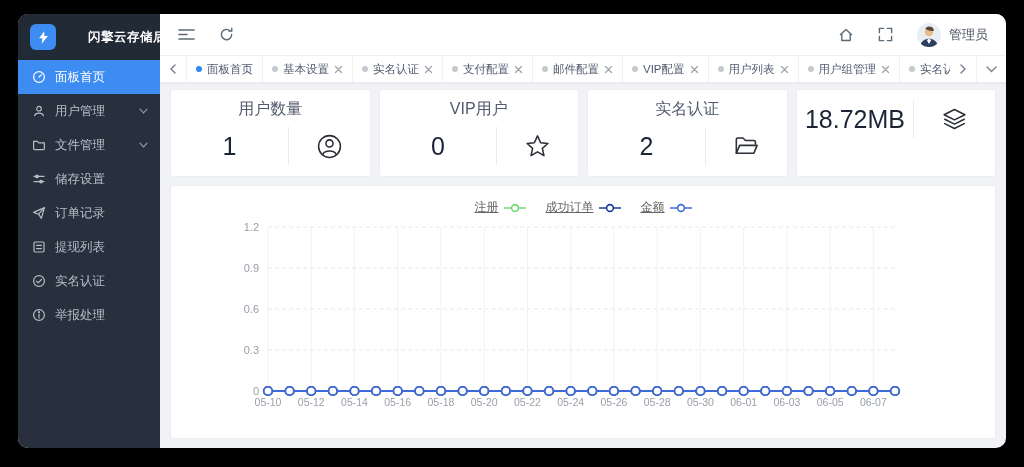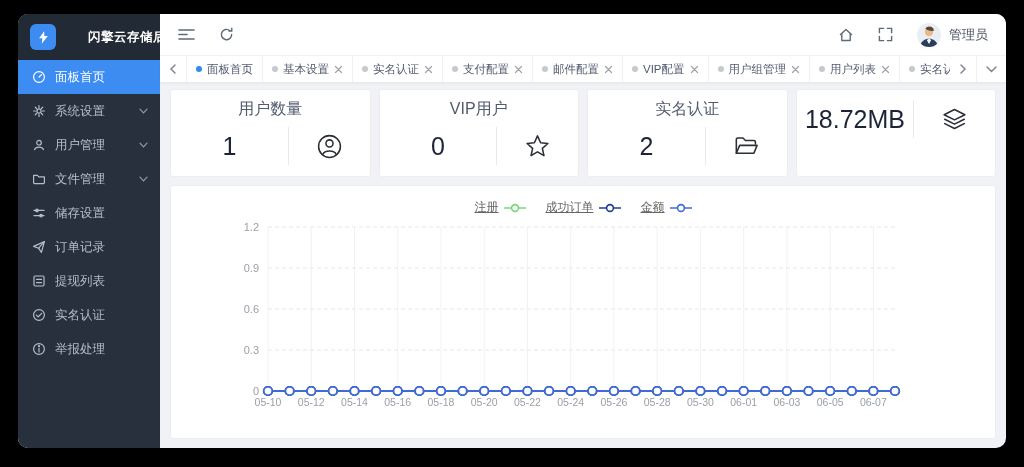--- a/index.html
+++ b/index.html
@@ -74,34 +74,20 @@
             <svg width="14" height="14" viewBox="0 0 14 14" fill="none" stroke="currentColor" stroke-width="1.2" stroke-linecap="round" stroke-linejoin="round">
               <circle cx="7" cy="7" r="5.4"></circle>
               <path d="M7 7 L9.6 4.6"></path>
             </svg>
           </span>
           <span class="mi-label">面板首页</span>
         </div>
         <div class="menu-item">
           <span style="display:flex">
             <svg width="14" height="14" viewBox="0 0 14 14" fill="none" stroke="currentColor" stroke-width="1.2" stroke-linecap="round" stroke-linejoin="round">
-              <circle cx="7" cy="7" r="2.1"></circle>
-              <path d="M7 1.6v1.9 M7 10.5v1.9 M1.6 7h1.9 M10.5 7h1.9 M3.2 3.2l1.3 1.3 M9.5 9.5l1.3 1.3 M10.8 3.2 9.5 4.5 M4.5 9.5 3.2 10.8"></path>
-            </svg>
-          </span>
-          <span class="mi-label">系统设置</span>
-          <span class="mi-chevron">
-            <svg width="9" height="6" viewBox="0 0 9 6" fill="none" stroke="currentColor" stroke-width="1.2" stroke-linecap="round">
-              <path d="M1 1.2 L4.5 4.8 L8 1.2"></path>
-            </svg>
-          </span>
-        </div>
-        <div class="menu-item">
-          <span style="display:flex">
-            <svg width="14" height="14" viewBox="0 0 14 14" fill="none" stroke="currentColor" stroke-width="1.2" stroke-linecap="round" stroke-linejoin="round">
               <circle cx="7" cy="4.7" r="2.3"></circle>
               <path d="M2.6 11.6 c1.1-3.3 7.7-3.3 8.8 0"></path>
             </svg>
           </span>
           <span class="mi-label">用户管理</span>
           <span class="mi-chevron">
             <svg width="9" height="6" viewBox="0 0 9 6" fill="none" stroke="currentColor" stroke-width="1.2" stroke-linecap="round">
               <path d="M1 1.2 L4.5 4.8 L8 1.2"></path>
             </svg>
           </span>
@@ -267,30 +253,30 @@
             <span class="tab-dot"></span>
             <span>VIP配置</span>
             <span class="tab-close">
               <svg width="9" height="9" viewBox="0 0 9 9" stroke="#9ea2ab" stroke-width="1.2" stroke-linecap="round">
                 <path d="M1.5 1.5 L7.5 7.5 M7.5 1.5 L1.5 7.5"></path>
               </svg>
             </span>
           </div>
           <div class="tab">
             <span class="tab-dot"></span>
+            <span>用户列表</span>
+            <span class="tab-close">
+              <svg width="9" height="9" viewBox="0 0 9 9" stroke="#9ea2ab" stroke-width="1.2" stroke-linecap="round">
+                <path d="M1.5 1.5 L7.5 7.5 M7.5 1.5 L1.5 7.5"></path>
+              </svg>
+            </span>
+          </div>
+          <div class="tab">
+            <span class="tab-dot"></span>
             <span>用户组管理</span>
-            <span class="tab-close">
-              <svg width="9" height="9" viewBox="0 0 9 9" stroke="#9ea2ab" stroke-width="1.2" stroke-linecap="round">
-                <path d="M1.5 1.5 L7.5 7.5 M7.5 1.5 L1.5 7.5"></path>
-              </svg>
-            </span>
-          </div>
-          <div class="tab">
-            <span class="tab-dot"></span>
-            <span>用户列表</span>
             <span class="tab-close">
               <svg width="9" height="9" viewBox="0 0 9 9" stroke="#9ea2ab" stroke-width="1.2" stroke-linecap="round">
                 <path d="M1.5 1.5 L7.5 7.5 M7.5 1.5 L1.5 7.5"></path>
               </svg>
             </span>
           </div>
           <div class="tab">
             <span class="tab-dot"></span>
             <span>实名认证</span>
           </div>

